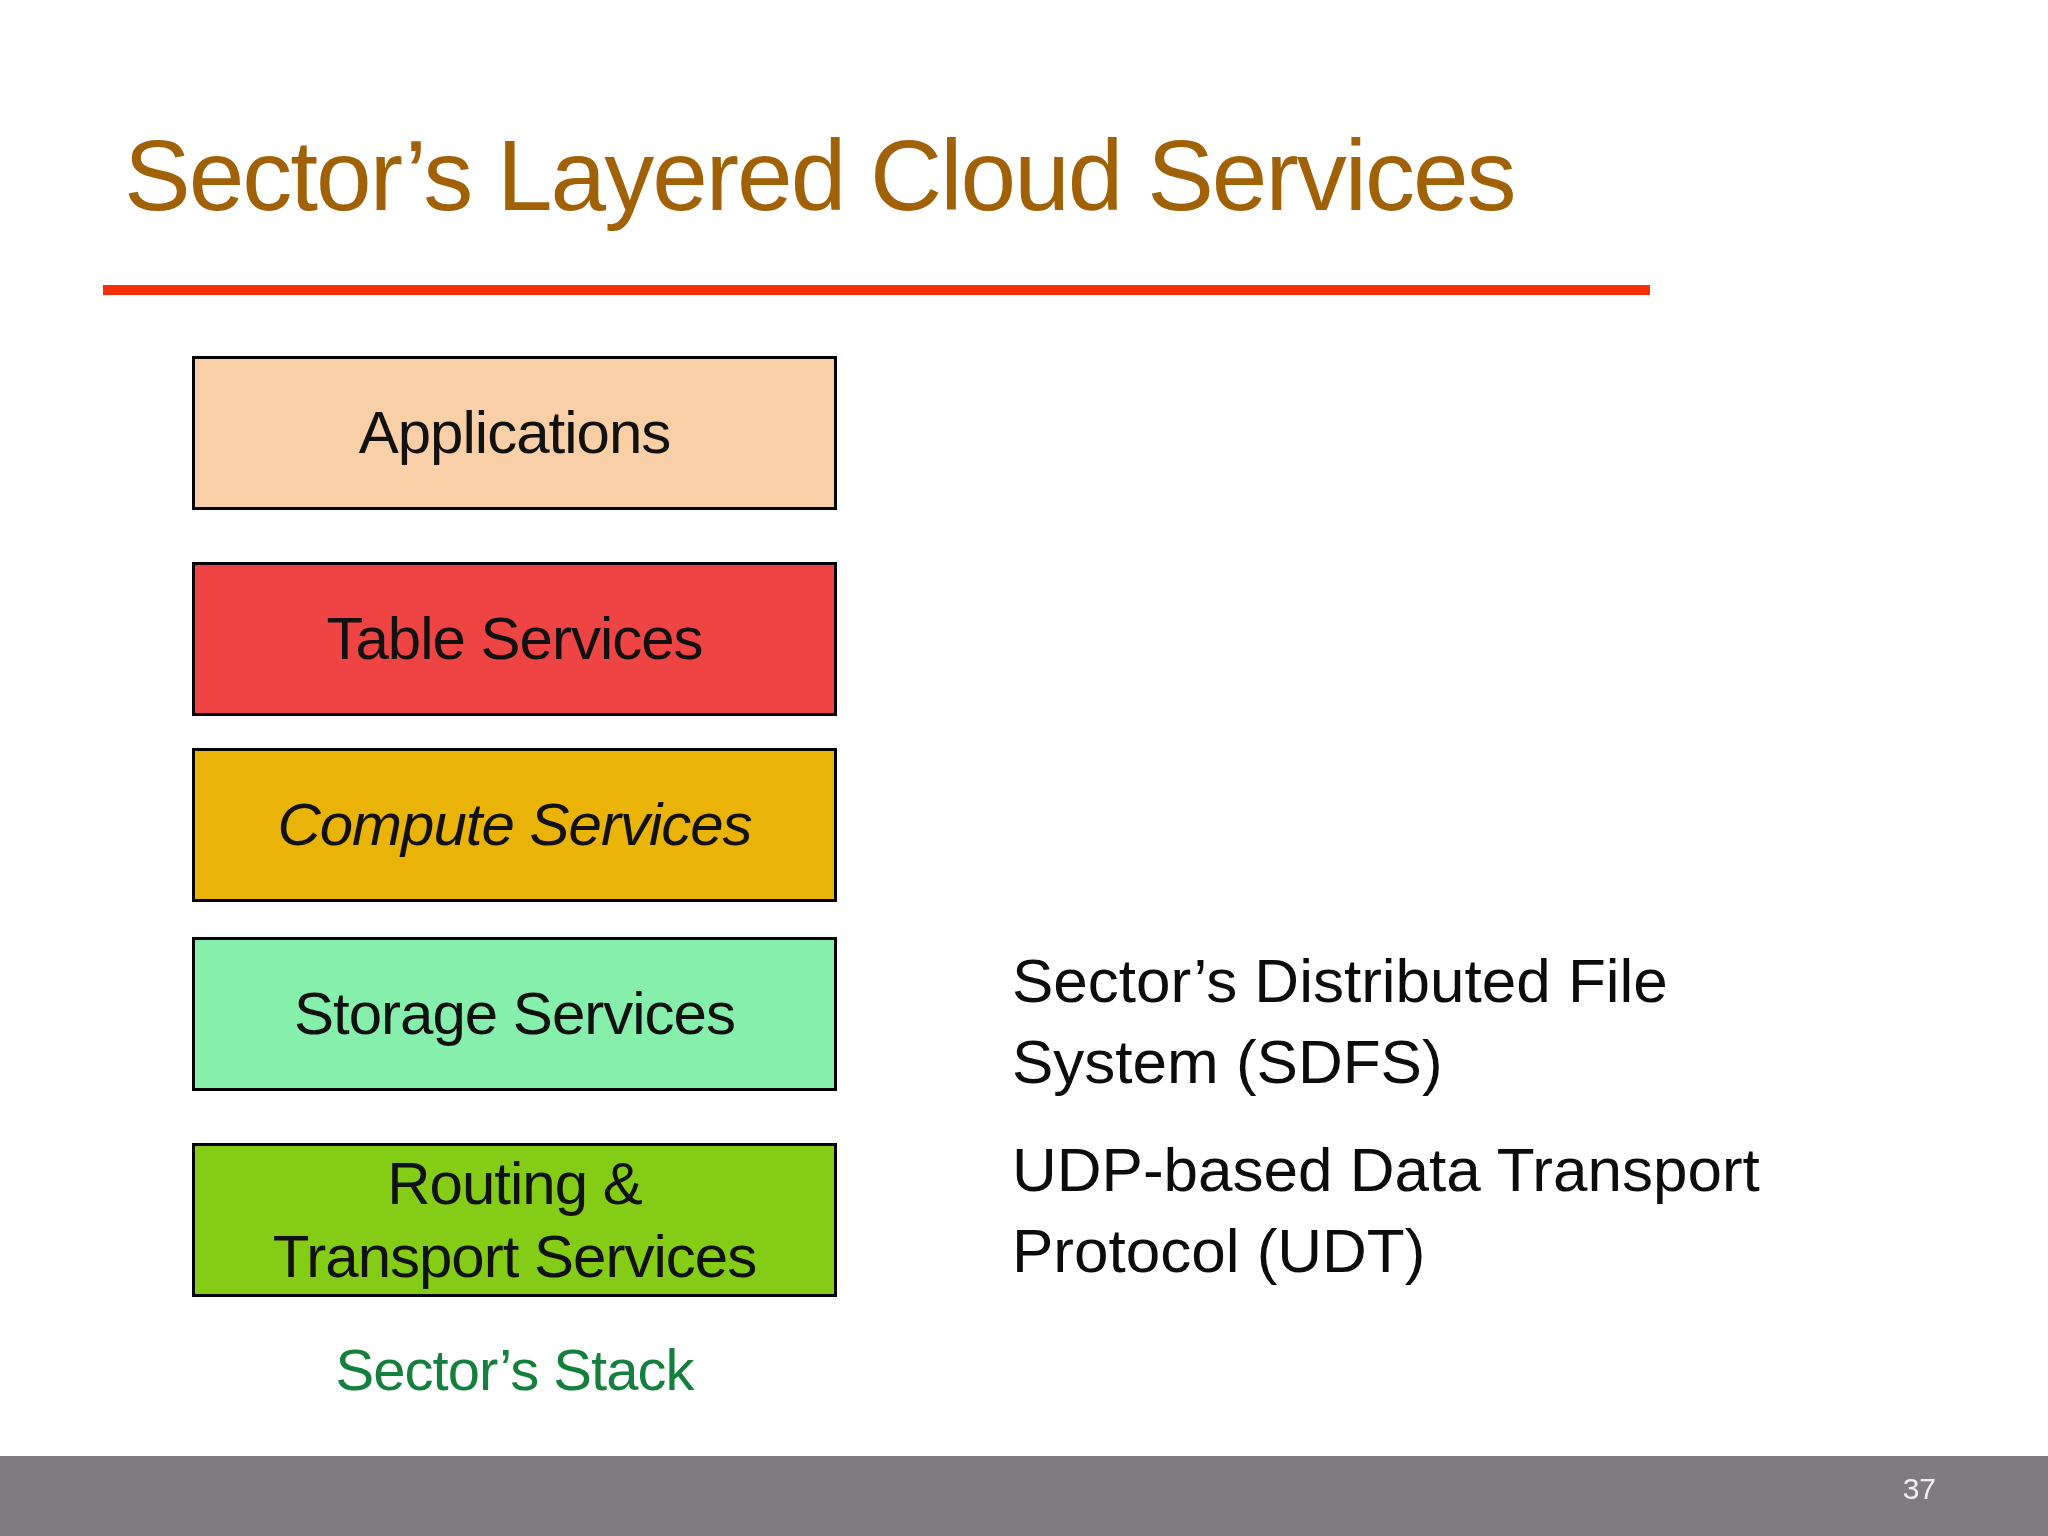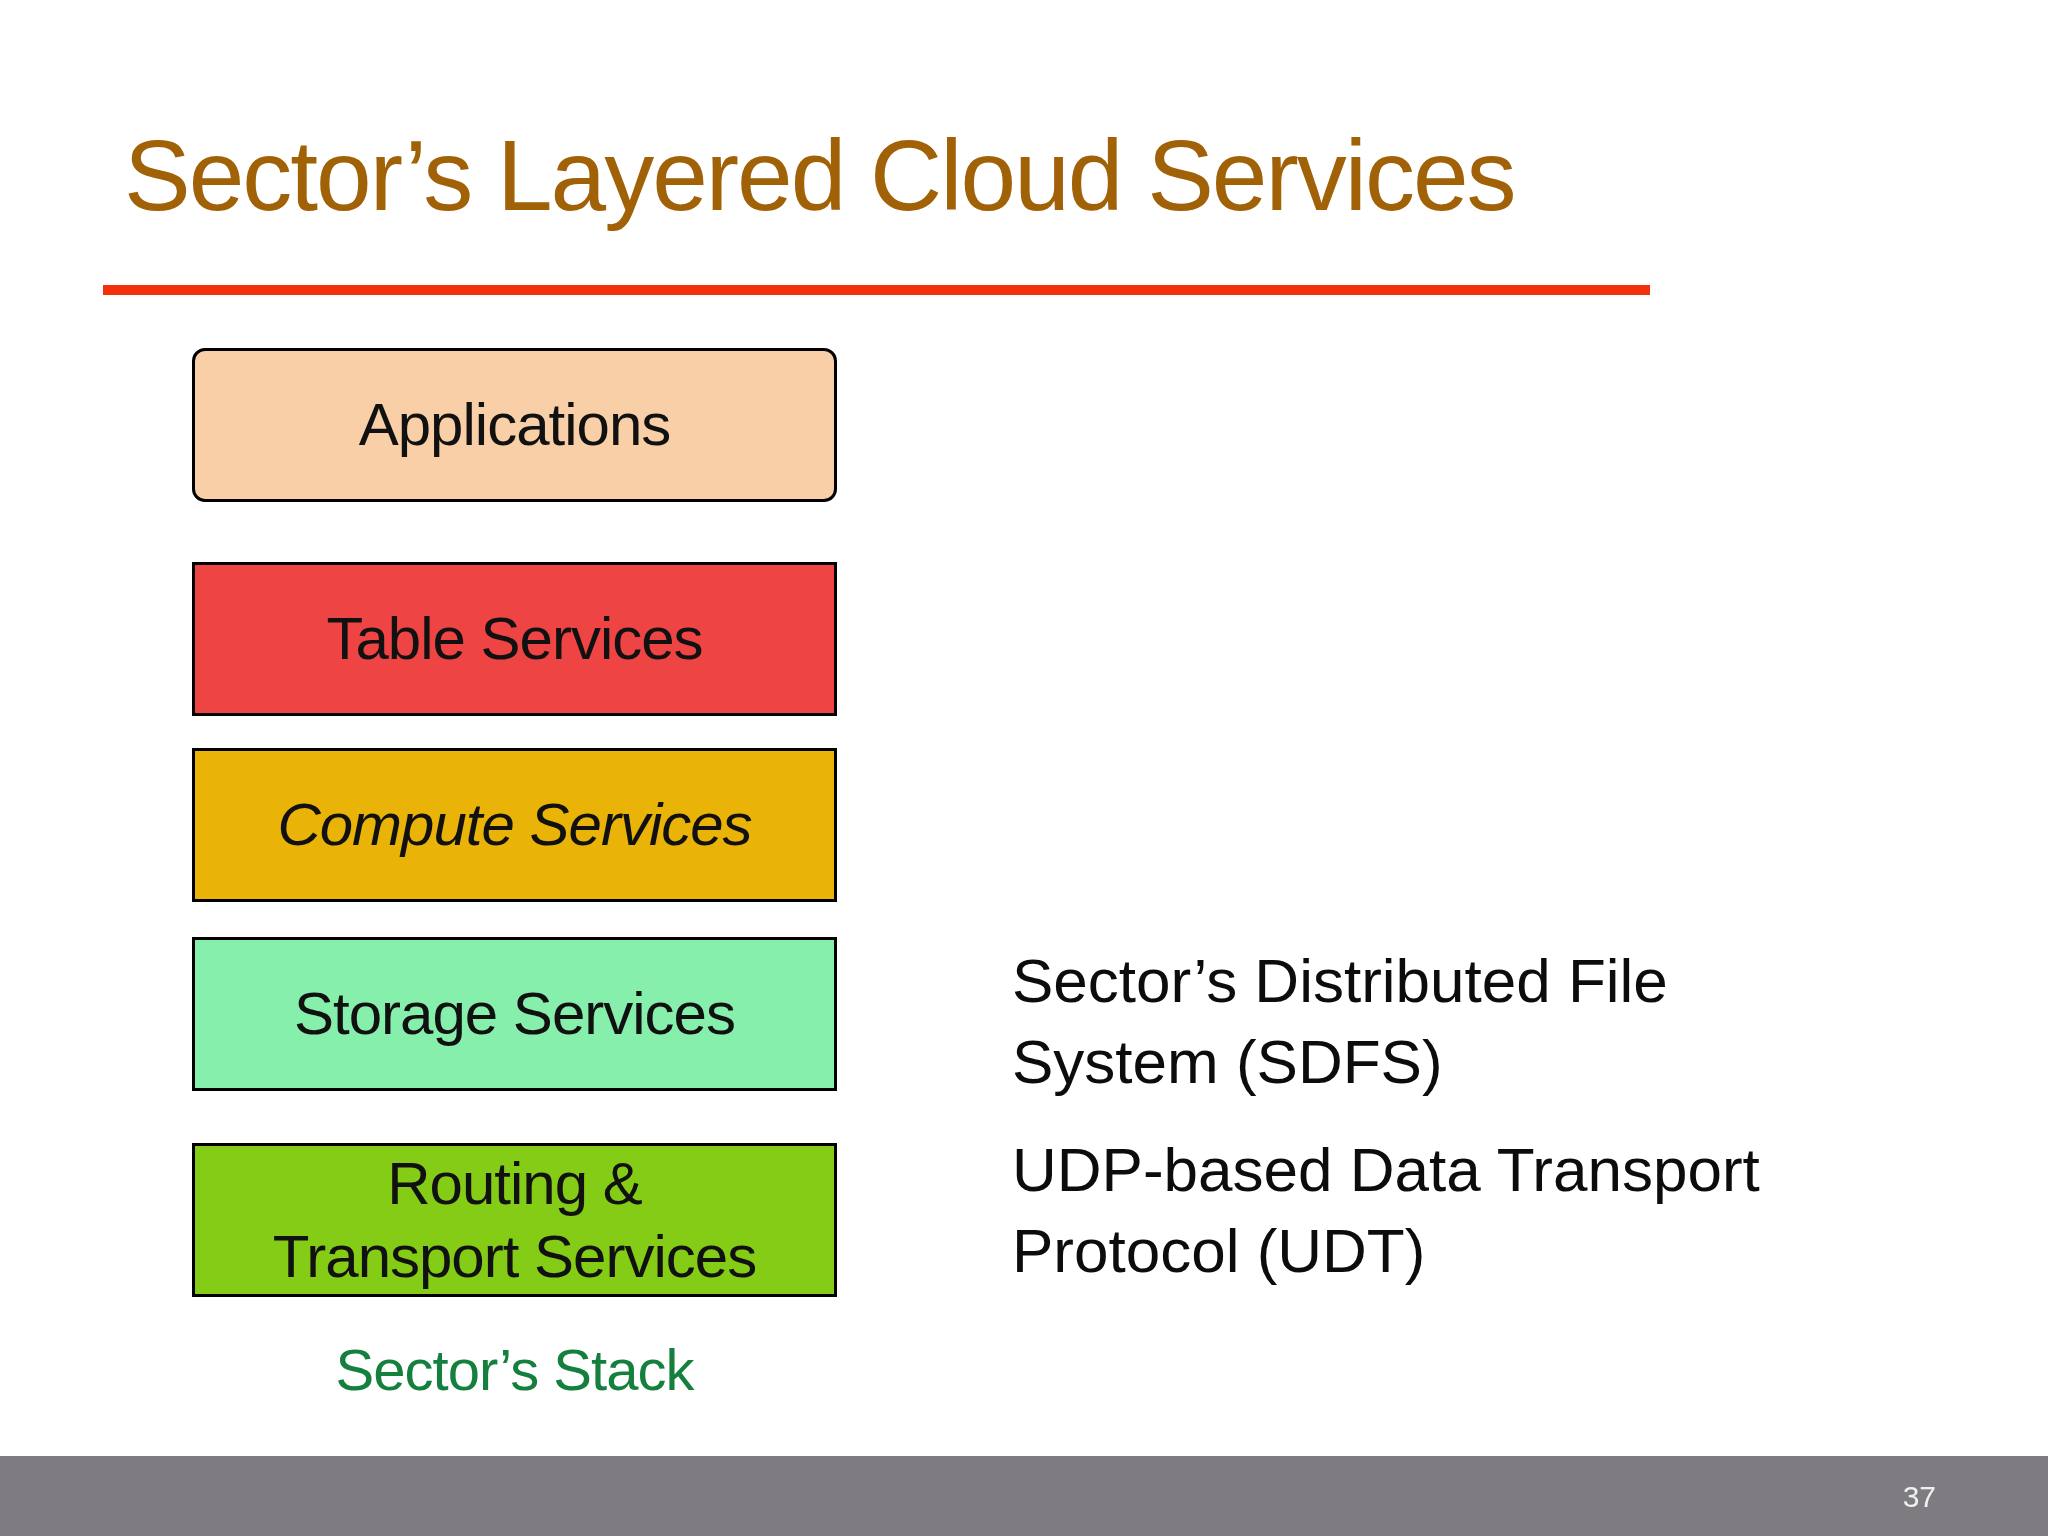--- a/index.html
+++ b/index.html
@@ -48,21 +48,21 @@
     display: flex;
     align-items: center;
     justify-content: center;
     text-align: center;
     font-size: 60px;
     letter-spacing: -1px;
     line-height: 1.22;
     color: #111111;
     white-space: pre-line;
   }
-  .layer-applications        { top: 348px; border-radius: 13px; }
+  .layer-applications        { top: 356px; }
   .layer-table-services      { top: 562px; }
   .layer-compute-services    { top: 748px; }
   .layer-storage-services    { top: 937px; }
   .layer-routing-transport   { top: 1143px; }
 
   .stack-caption {
     position: absolute;
     left: 192px;
     width: 645px;
     top: 1336px;
@@ -93,21 +93,20 @@
     width: 2048px;
     height: 80px;
     background: #7e7c80;
   }
   .page-number {
     position: absolute;
     top: 16px;
     right: 112px;
     font-size: 30px;
     color: #f0f0f0;
-    margin-top: 8px;
   }
 </style>
 </head>
 <body>
 
 <div class="slide">
 
   <h1 class="slide-title" style="margin:0; font-weight:400;">Sector’s Layered Cloud Services</h1>
 
   <div class="title-underline" style="background: rgb(244, 48, 11);"></div>

